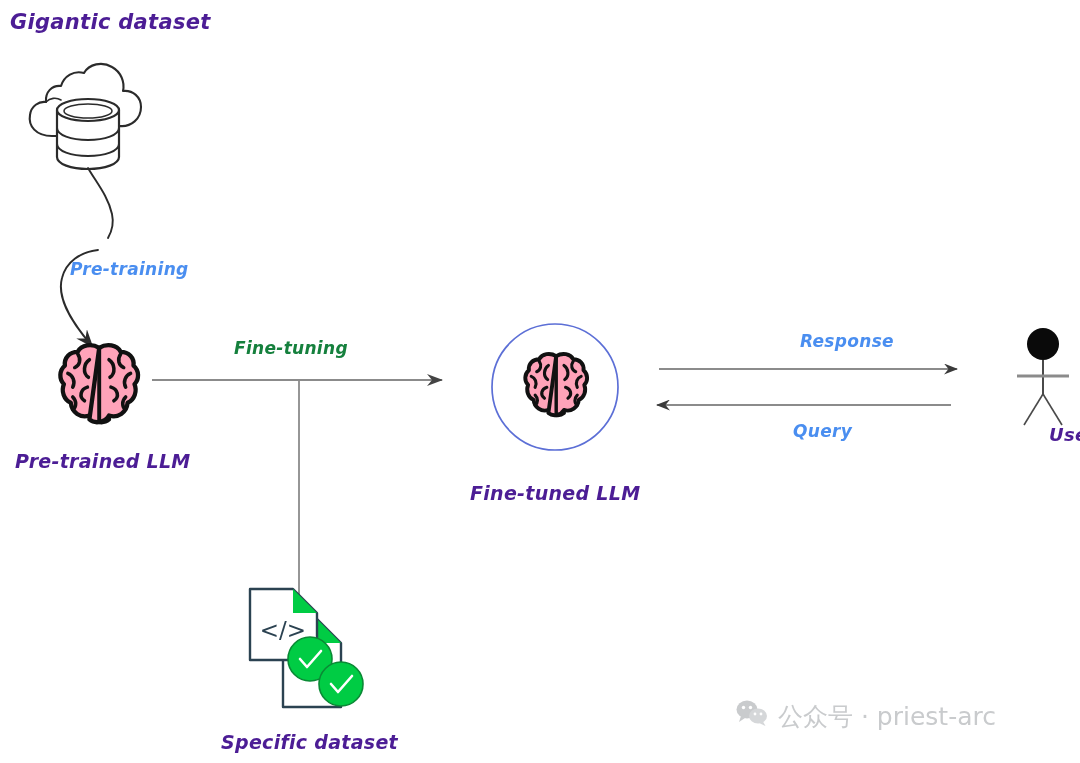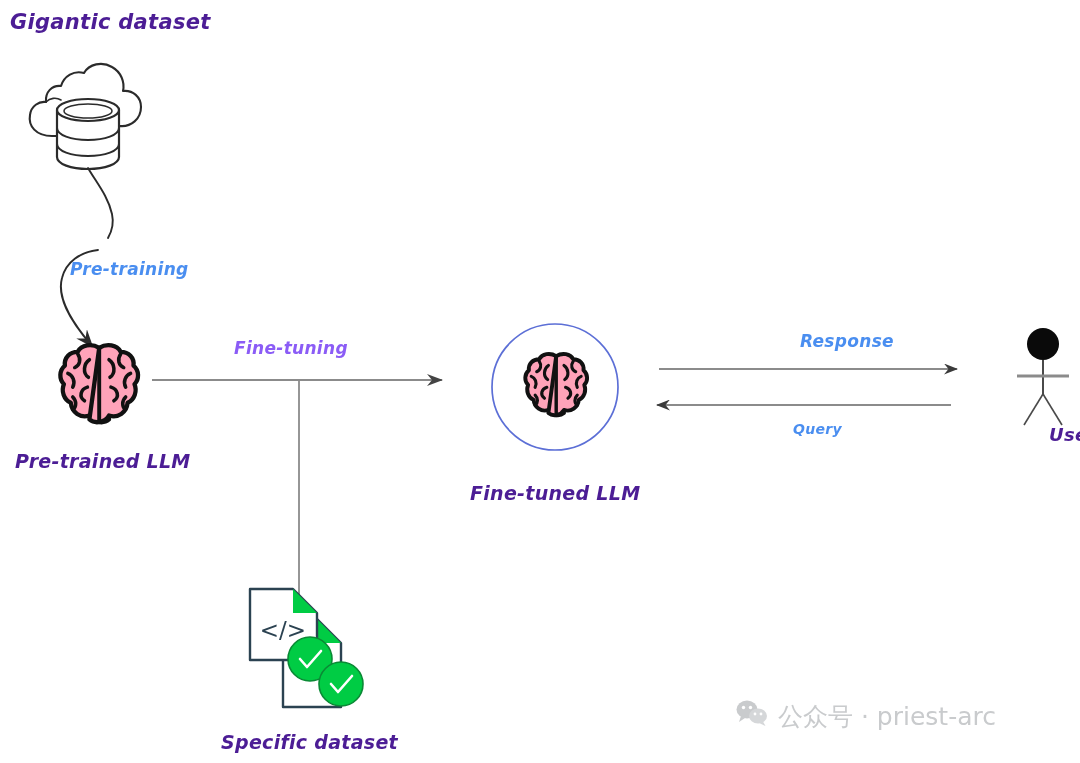--- a/index.html
+++ b/index.html
@@ -204,25 +204,25 @@
 <div class="hand-label" style="left:15px; top:450px; font-size:19px;text-align:center;">Pre-trained LLM</div>
 
 <div class="hand-label" style="left:470px; top:482px; font-size:19px;">Fine-tuned LLM</div>
 
 <div class="hand-label" style="left:221px; top:731px; font-size:19px;">Specific dataset</div>
 
 <div class="hand-label" style="left:1017px; top:424px; font-size:18px;margin-left:32px;">User</div>
 
 <div class="blue-label" style="left:70px; top:226px; font-size:17px; color:#4a8ef0;margin-top:33px;">Pre-training</div>
 
-<div class="blue-label" style="left:234px; top:338px; font-size:17px; color:#8b5cf6;">Fine-tuning</div>
+<div class="blue-label" style="left:234px; top:338px; font-size:17px; color:#15803d;">Fine-tuning</div>
 
 <div class="blue-label" style="left:771px; top:331px; font-size:17px; color:#4a8ef0;margin-left:29px;">Response</div>
 
-<div class="blue-label" style="left:793px; top:421px; font-size:14px; color:#4a8ef0;">Query</div>
+<div class="blue-label" style="left:793px; top:421px; font-size:17px; color:#4a8ef0;">Query</div>
 
 <div id="watermark">
   <svg width="32" height="26" viewBox="0 0 32 26">
     <ellipse cx="11" cy="9.5" rx="10.5" ry="9" fill="#c9cbcd"></ellipse>
     <path d="M5,16 L3,22 L9,18 Z" fill="#c9cbcd"></path>
     <ellipse cx="22" cy="16" rx="9" ry="7.6" fill="#d5d7d9"></ellipse>
     <path d="M27,21.5 L29.5,26 L24,23.5 Z" fill="#d5d7d9"></path>
     <circle cx="7.5" cy="7.5" r="1.7" fill="#ffffff"></circle>
     <circle cx="14.5" cy="7.5" r="1.7" fill="#ffffff"></circle>
     <circle cx="19" cy="14" r="1.4" fill="#ffffff"></circle>

